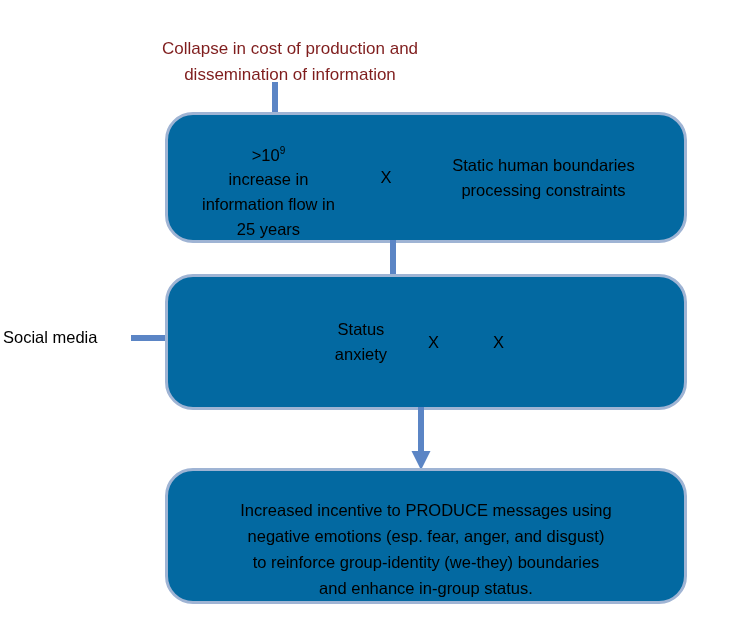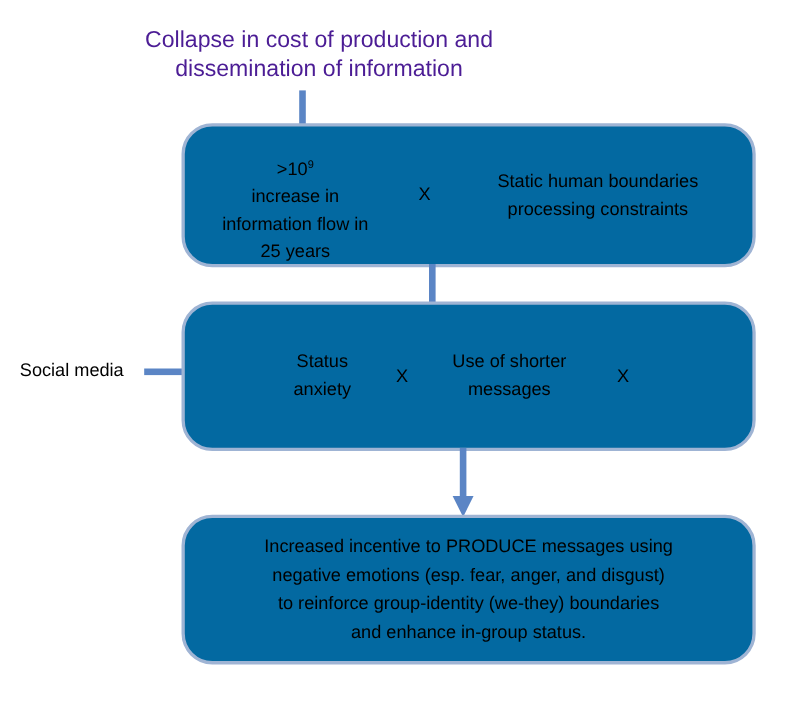--- a/index.html
+++ b/index.html
@@ -17,45 +17,45 @@
     width: 732px;
     height: 638px;
     background: #ffffff;
     overflow: hidden;
   }
 
   
   .headline {
     position: absolute;
     left: 98px;
-    top: 24px;
+    top: 36px;
     width: 384px;
     text-align: center;
-    font-size: 21px;
+    font-size: 17px;
     line-height: 26px;
-    color: #4c1d95;
+    color: #7f1d1d;
     white-space: pre-line;
   }
 
   
   .fbox {
     position: absolute;
     left: 165px;
     width: 522px;
     box-sizing: border-box;
     border: 3px solid #9fb4d4;
     border-radius: 28px;
     background: #0369a1;
     display: flex;
     align-items: center;
     justify-content: center;
   }
   #box-1 { top: 112px; height: 131px; }
   #box-2 { top: 274px; height: 136px; }
-  #box-3 { top: 468px; height: 136px; }
+  #box-3 { top: 468px; height: 136px; align-items: flex-end; }
 
   .factor-row {
     display: flex;
     align-items: center;
     justify-content: center;
     width: 100%;
   }
   .factor {
     text-align: center;
     font-size: 16.5px;
@@ -92,21 +92,21 @@
   }
 
   
   .arrow-v, .arrow-h {
     position: absolute;
   }
   .arrow-v svg, .arrow-h svg { display: block; }
 
   .side-label {
     position: absolute;
-    left: 18px;
+    left: 3px;
     top: 326px;
     font-size: 16.5px;
     line-height: 22px;
     color: #000000;
     white-space: nowrap;
   }
 </style>
 </head>
 <body>
 
@@ -149,22 +149,20 @@
       <rect x="0" y="7" width="43" height="6" fill="#5b85c5"></rect>
       <path d="M57 10 L39 1 L39 19 Z" fill="#5b85c5"></path>
     </svg>
   </div>
 
   <div class="fbox" id="box-2">
     <div class="factor-row">
       <div class="factor factor-a">Status
 anxiety</div>
       <div class="mult mult-1">X</div>
-      <div class="factor factor-b">Use of shorter
-messages</div>
       <div class="mult mult-2">X</div>
     </div>
   </div>
 
   <div class="arrow-v" style="left:410px; top:407px;">
     <svg width="22" height="64" viewBox="0 0 22 64">
       <rect x="8" y="0" width="6" height="46" fill="#5b85c5"></rect>
       <path d="M11 63 L1.5 44 L20.5 44 Z" fill="#5b85c5"></path>
     </svg>
   </div>

